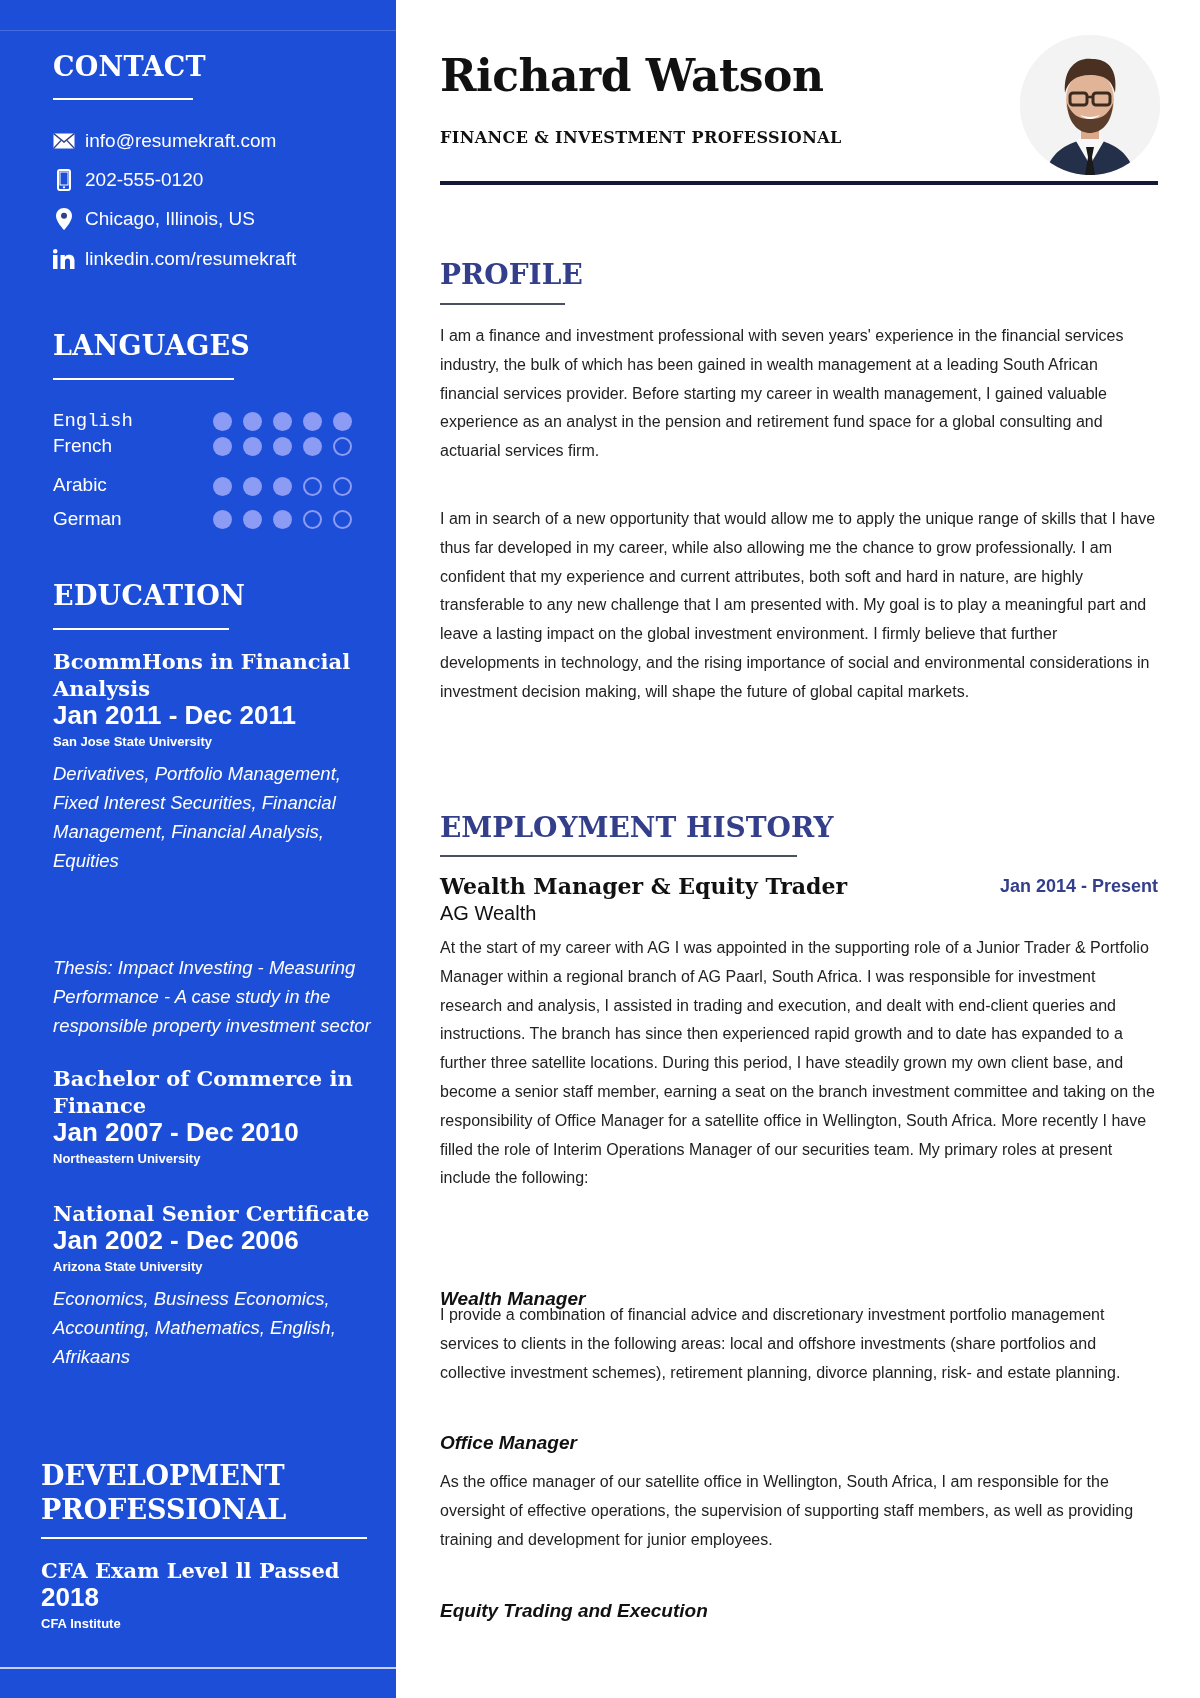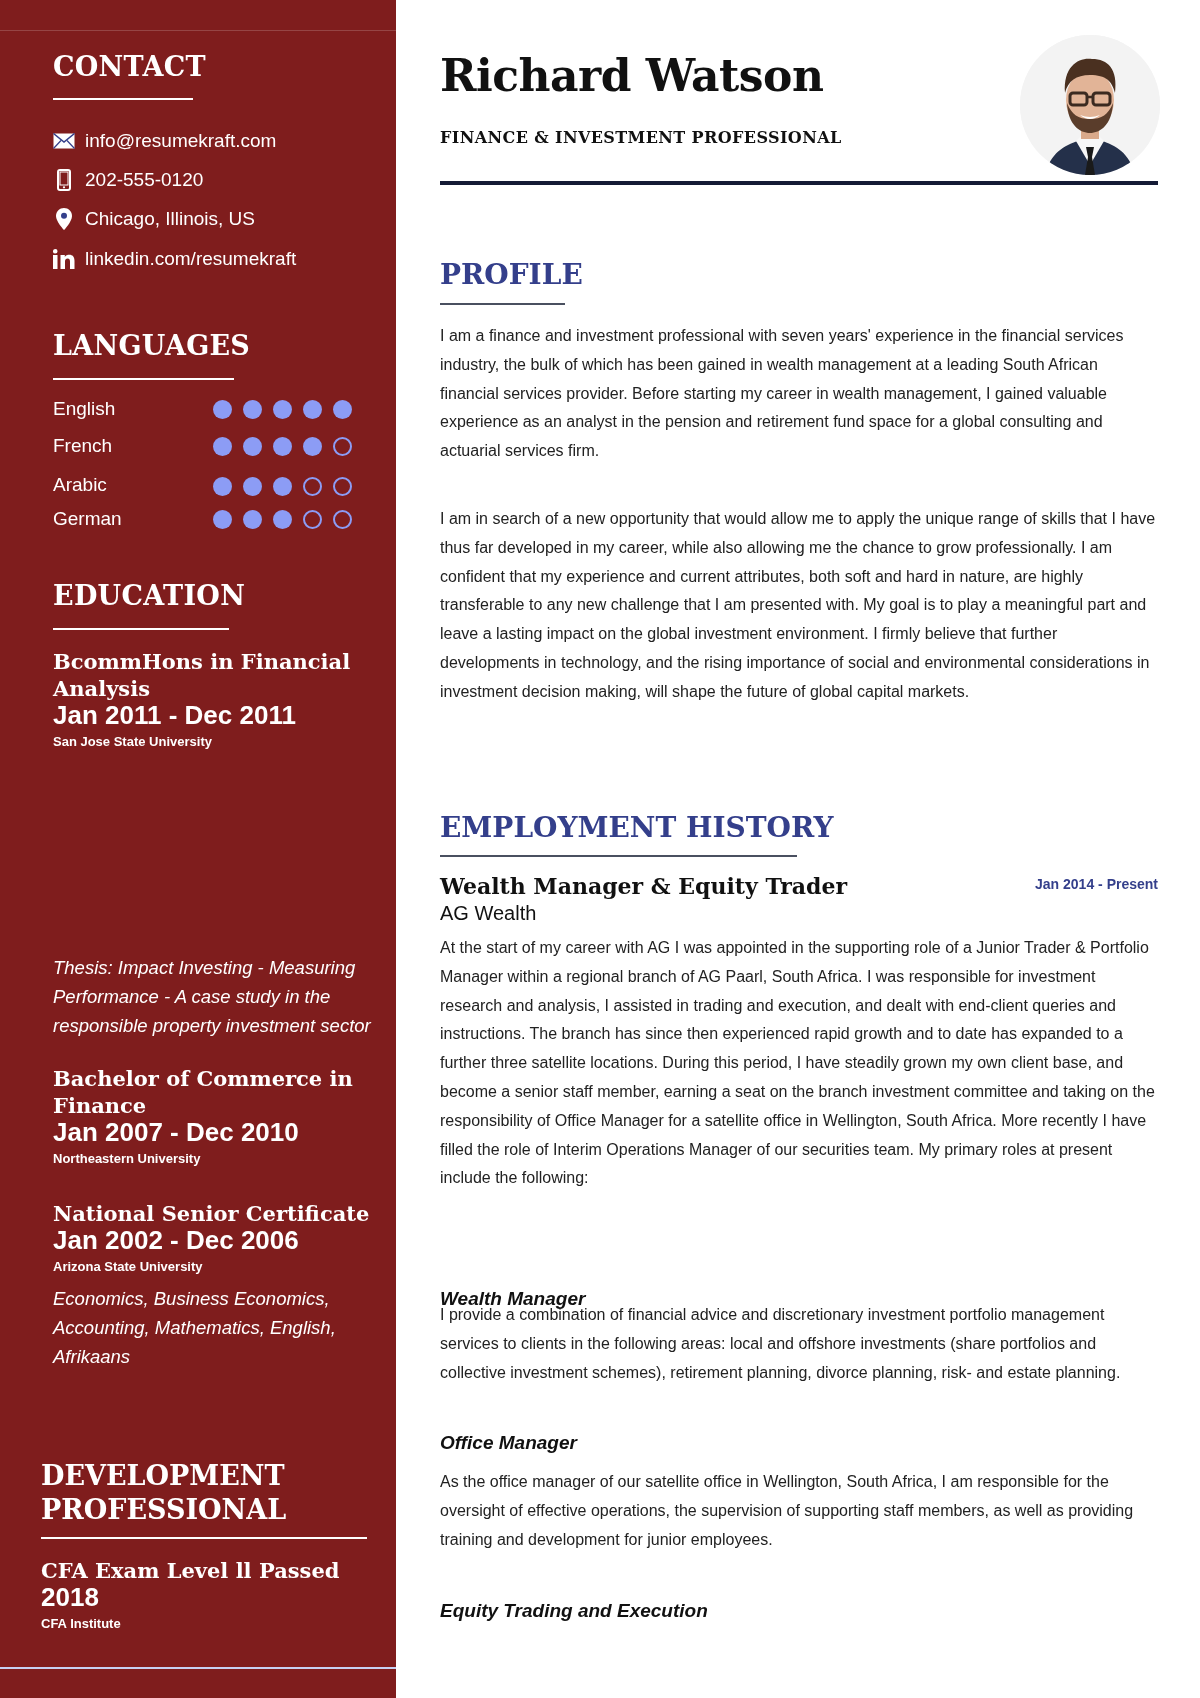--- a/index.html
+++ b/index.html
@@ -1,19 +1,19 @@
 <!DOCTYPE html>
 <html><head>
 <meta charset="utf-8">
 <style>
   * { margin: 0; padding: 0; box-sizing: border-box; }
   html, body { width: 1200px; height: 1698px; background: #ffffff; overflow: hidden; }
   body { position: relative; font-family: "Liberation Sans", "DejaVu Sans", sans-serif; color: #222; }
 
-  .sidebar { position: absolute; left: 0; top: 0; width: 396px; height: 1698px; background: #7f1d1d; color: #fff; }
+  .sidebar { position: absolute; left: 0; top: 0; width: 396px; height: 1698px; background: #1d4ed8; color: #fff; }
   .sidebar .topline { position: absolute; left: 0; top: 30px; width: 396px; height: 1px; background: rgba(255,255,255,0.18); }
   .sidebar .bottomline { position: absolute; left: 0; top: 1667px; width: 396px; height: 2px; background: #c7d0f2; }
 
   .sb-heading { position: absolute; left: 53px; font-family: "DejaVu Serif", "Liberation Serif", serif; font-weight: bold; font-size: 27px; letter-spacing: 0.3px; color: #fff; }
   .sb-rule { position: absolute; left: 53px; height: 2px; background: #fff; }
 
   .contact-item { position: absolute; left: 53px; display: flex; align-items: center; font-size: 19px; color: #fff; height: 26px; }
   .contact-item .ic { width: 22px; height: 22px; margin-right: 10px; display: inline-flex; align-items: center; justify-content: center; }
   .contact-item svg { display: block; }
 
@@ -39,21 +39,21 @@
   .title { position: absolute; left: 440px; top: 128px; font-family: "DejaVu Serif", "Liberation Serif", serif; font-weight: bold; font-size: 16px; color: #111; letter-spacing: 0.4px; }
   .header-rule { position: absolute; left: 440px; top: 181px; width: 718px; height: 4px; background: #141a35; }
   .photo { position: absolute; left: 1020px; top: 35px; width: 140px; height: 140px; border-radius: 50%; background: #f4f4f4; overflow: hidden; }
 
   .main-heading { position: absolute; left: 440px; font-family: "DejaVu Serif", "Liberation Serif", serif; font-weight: bold; font-size: 28px; color: #343F8B; }
   .main-rule { position: absolute; left: 440px; height: 2px; background: #4a5060; }
 
   .para { position: absolute; left: 440px; width: 720px; font-size: 16px; line-height: 28.8px; color: #222; }
 
   .job-title { position: absolute; left: 440px; top: 873px; font-family: "DejaVu Serif", "Liberation Serif", serif; font-weight: bold; font-size: 22px; color: #111; }
-  .job-dates { position: absolute; right: 42px; top: 876px; font-size: 14px; color: #343F8B; font-weight: bold; }
+  .job-dates { position: absolute; right: 42px; top: 876px; font-size: 18px; color: #343F8B; font-weight: bold; }
   .job-company { position: absolute; left: 440px; top: 902px; font-size: 20px; color: #111; }
   .sub-heading { position: absolute; left: 440px; font-size: 19px; font-style: italic; font-weight: bold; color: #111; }
 </style>
 </head>
 <body>
 
 <aside class="sidebar">
   <div class="topline"></div>
 
   <div class="sb-heading" style="top:51px;">CONTACT</div>
@@ -96,21 +96,21 @@
           <path d="M7.5 6 H11.8 V8 C12.6 6.6 14.2 5.7 16.2 5.7 C19.6 5.7 21.5 7.8 21.5 11.8 V20 H17 V12.6 C17 10.7 16.3 9.6 14.6 9.6 C13 9.6 12 10.8 12 12.6 V20 H7.5 Z" fill="#fff"></path>
         </svg>
     </span>
     <span>linkedin.com/resumekraft</span>
   </div>
 
   <div class="sb-heading" style="top:330px;">LANGUAGES</div>
   <div class="sb-rule" style="top:378px; width:181px;"></div>
 
   <div id="lang-list">
-      <div class="lang-row" style="top: 396px;">
+      <div class="lang-row" style="top: 408px; font-family: Liberation Mono, monospace;">
         <span class="lang-name">English</span>
         <span class="dots">
           <span class="dot on"></span>
           <span class="dot on"></span>
           <span class="dot on"></span>
           <span class="dot on"></span>
           <span class="dot on"></span>
         </span>
       </div>
       <div class="lang-row" style="top: 433px;">
@@ -145,20 +145,21 @@
       </div>
     </div>
 
   <div class="sb-heading" style="top:580px;">EDUCATION</div>
   <div class="sb-rule" style="top:628px; width:176px;"></div>
 
   <div class="edu" style="top:648px;">
     <div class="edu-degree">BcommHons in Financial Analysis</div>
     <div class="edu-dates">Jan 2011 - Dec 2011</div>
     <div class="edu-school">San Jose State University</div>
+    <div class="edu-desc">Derivatives, Portfolio Management, Fixed Interest Securities, Financial Management, Financial Analysis, Equities</div>
   </div>
   <div class="edu-thesis" style="top:925px;margin-top:28px;">Thesis: Impact Investing - Measuring Performance - A case study in the responsible property investment sector</div>
 
   <div class="edu" style="top:1065px;">
     <div class="edu-degree">Bachelor of Commerce in Finance</div>
     <div class="edu-dates">Jan 2007 - Dec 2010</div>
     <div class="edu-school">Northeastern University</div>
   </div>
 
   <div class="edu" style="top:1200px;">

